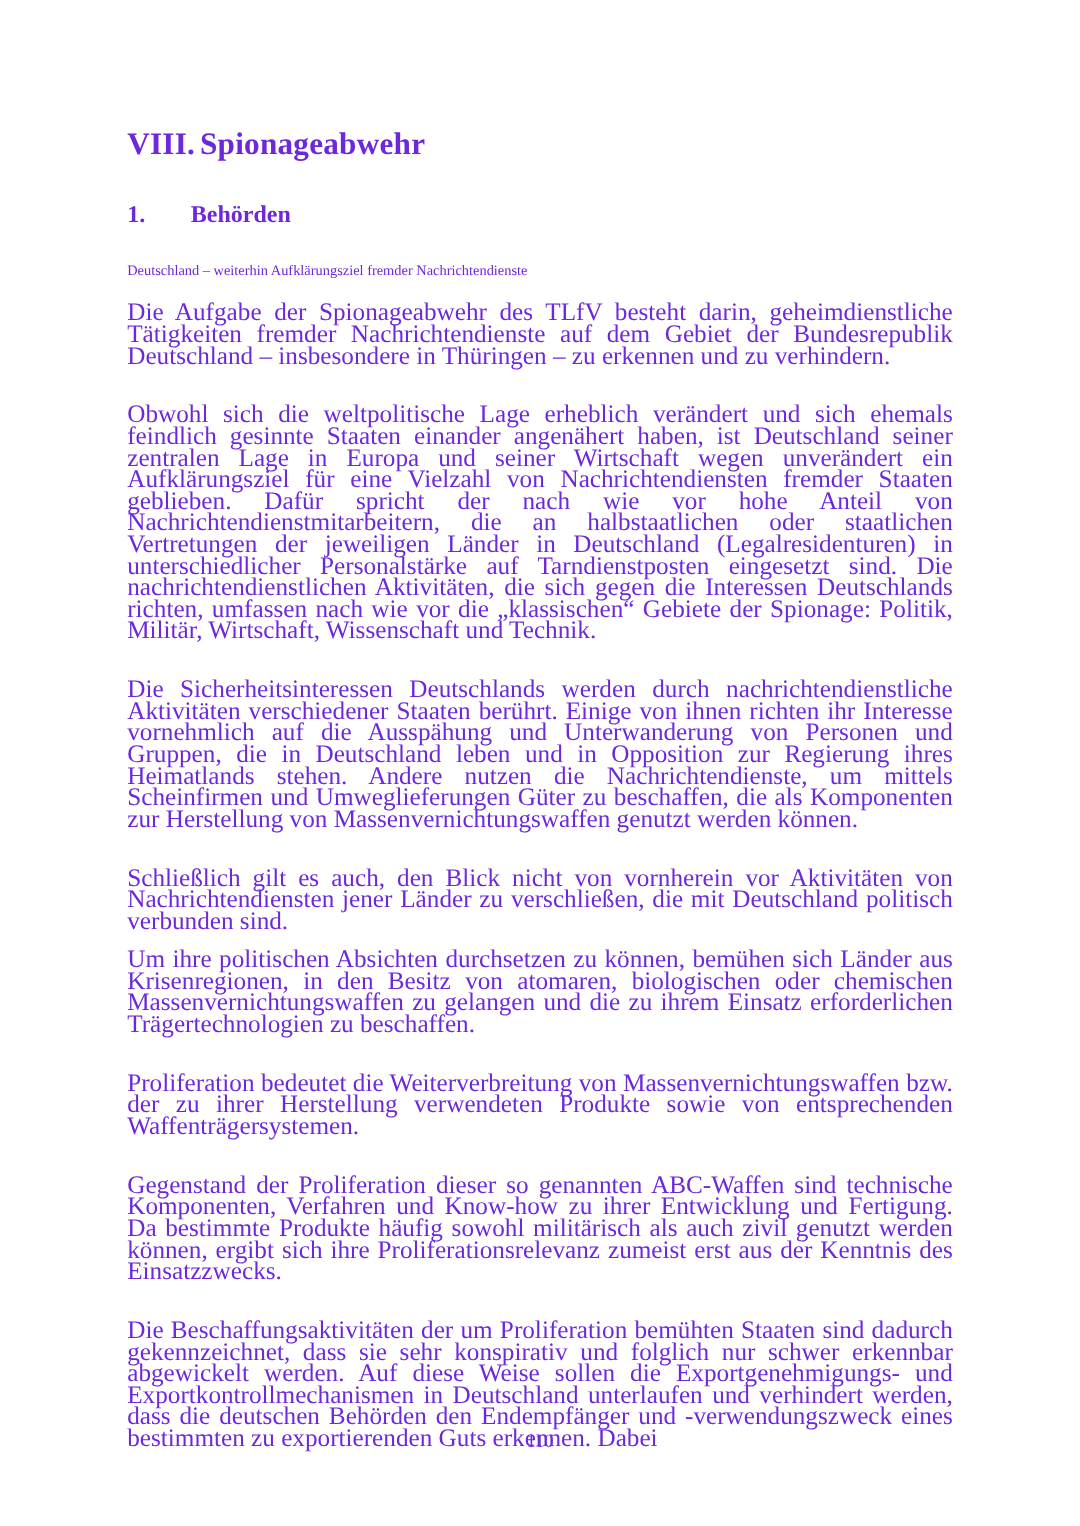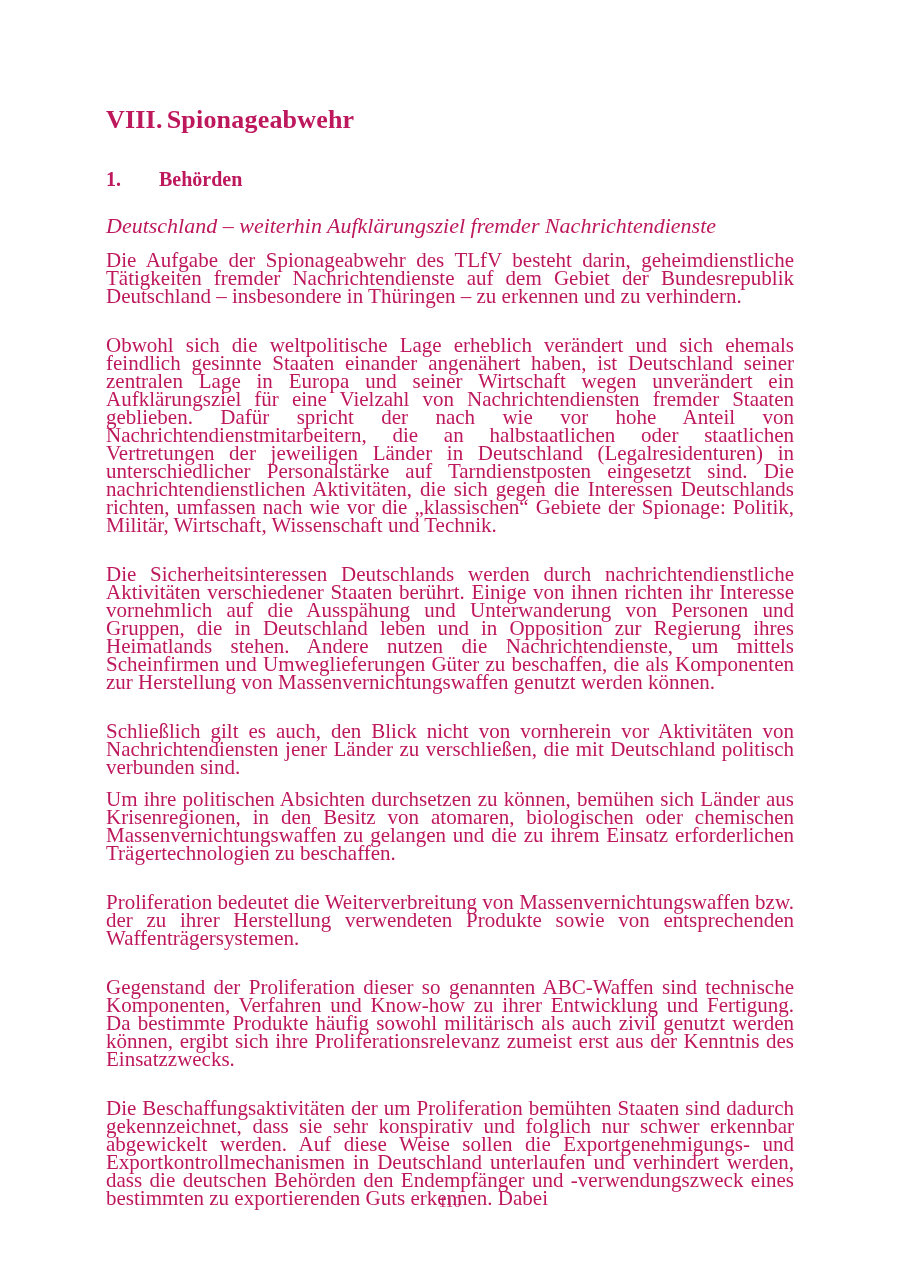--- a/index.html
+++ b/index.html
@@ -6,21 +6,21 @@
     margin: 0;
     padding: 0;
     background: #ffffff;
   }
   .page {
     position: relative;
     width: 900px;
     height: 1272px;
     background: #ffffff;
     font-family: "Liberation Serif", serif;
-    color: #be185d;
+    color: #6d28d9;
     overflow: hidden;
   }
   .content {
     position: absolute;
     left: 106px;
     top: 0;
     width: 688px;
   }
   .chapter-heading {
     margin: 104px 0 0 0;
@@ -38,22 +38,21 @@
     font-size: 20px;
     line-height: 26px;
     font-weight: bold;
   }
   .section-heading .num {
     flex: none;
     width: 53px;
   }
   .subheading {
     margin: 22px 0 0 0;
-    font-style: italic;
-    font-size: 22px;
+    font-size: 12px;
     line-height: 23px;
   }
   .para-group {
     margin: 14px 0 0 0;
   }
   .para-group p {
     margin: 0;
     font-size: 21px;
     line-height: 18px;
     text-align: justify;

